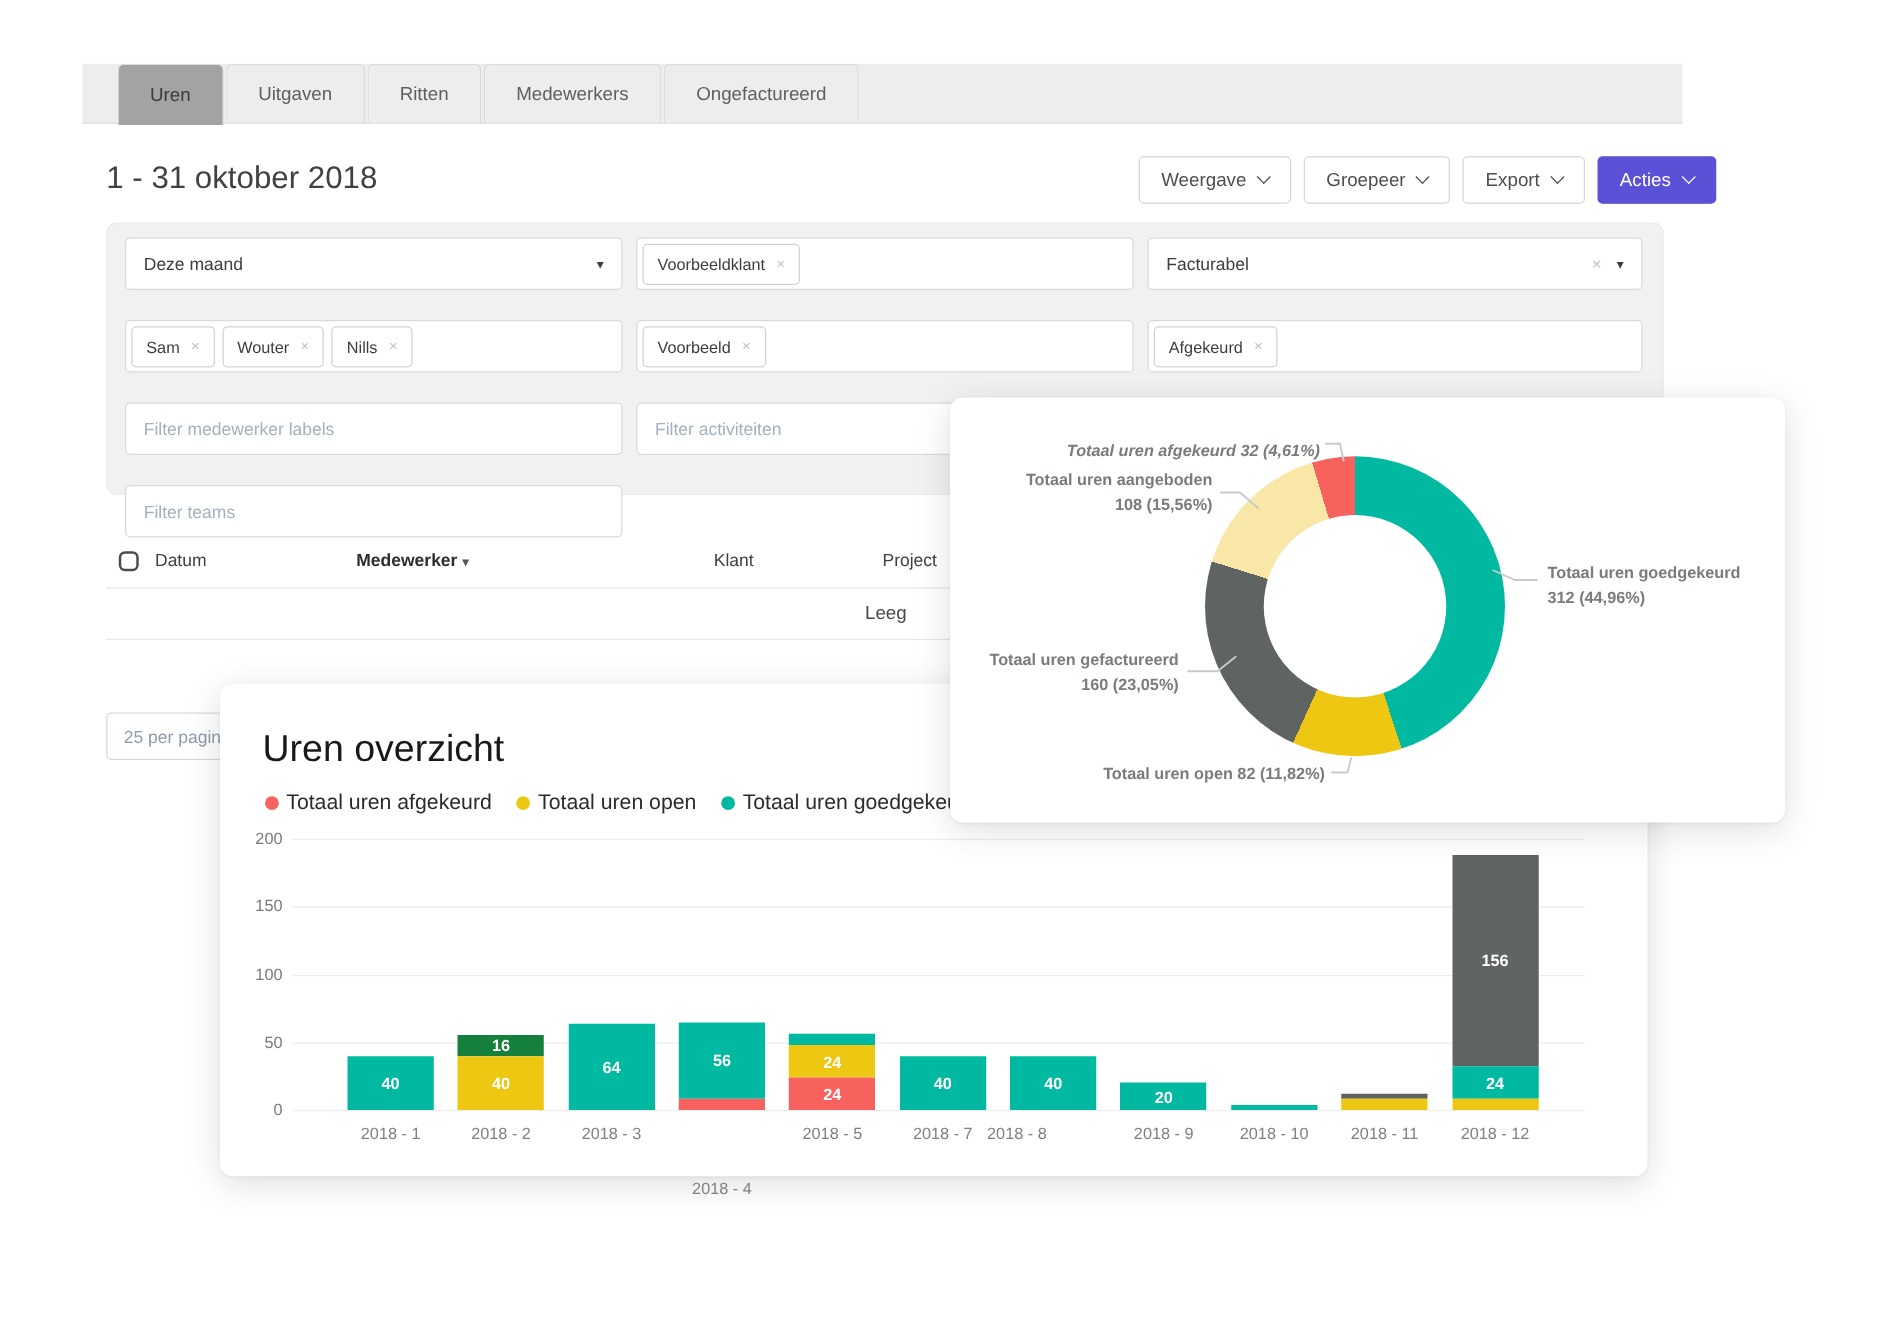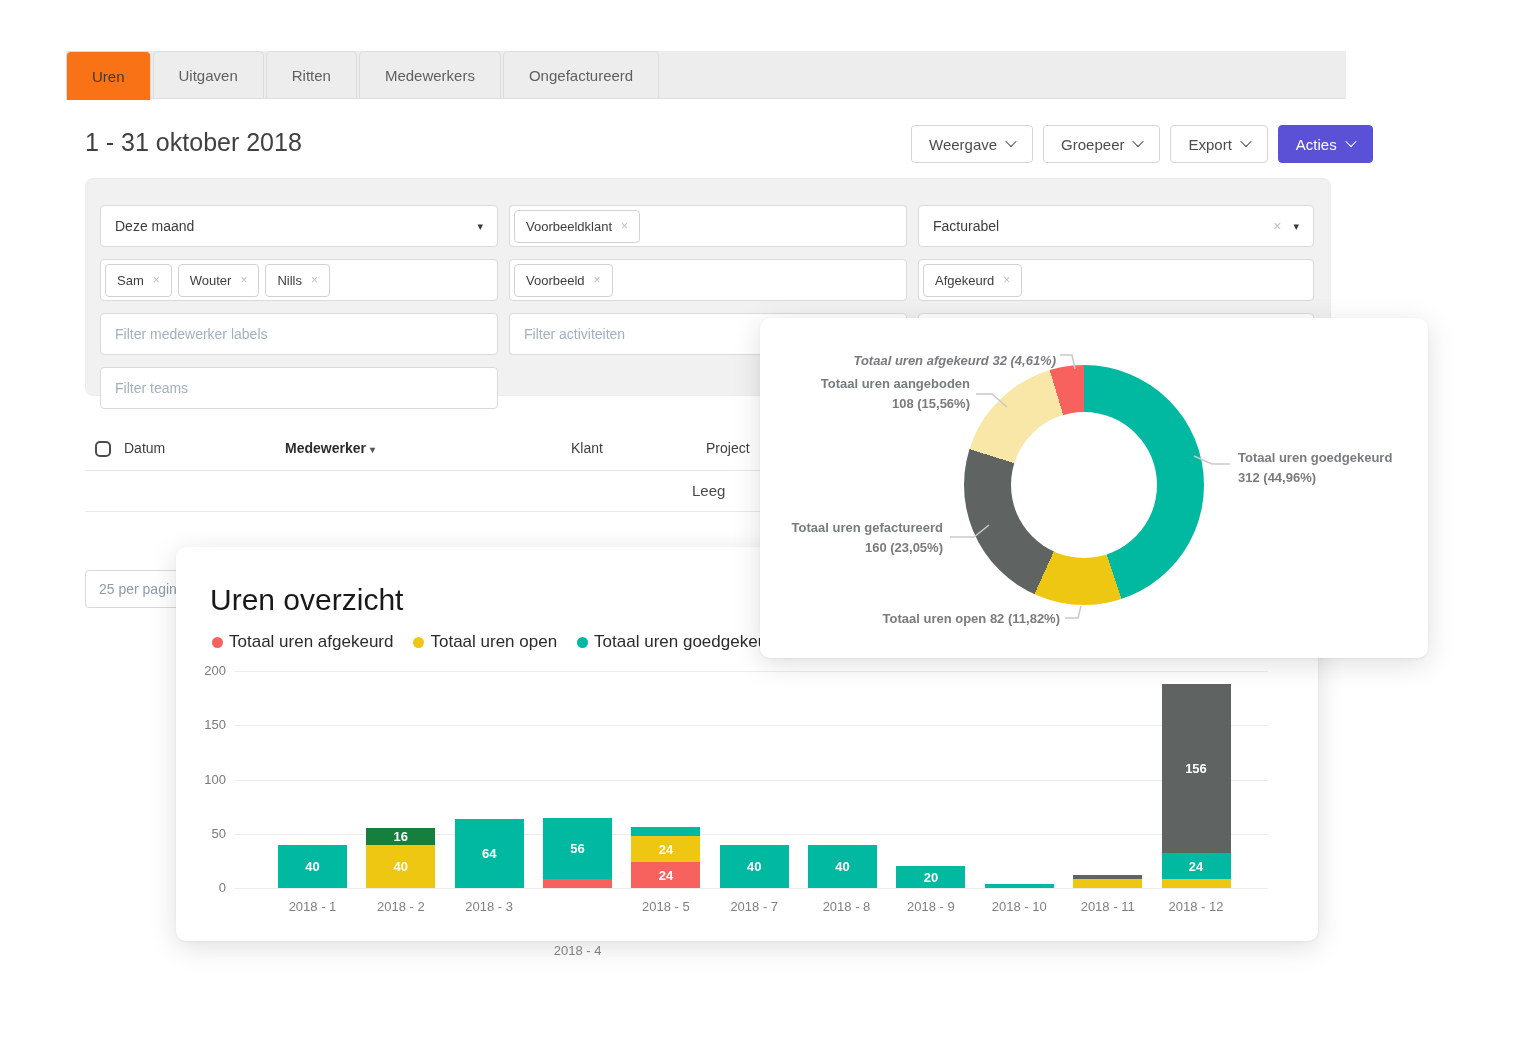--- a/index.html
+++ b/index.html
@@ -6,35 +6,35 @@
   html,body { background:#fff; }
   body { font-family:"Liberation Sans", sans-serif; color:#3d3d3d; }
   #stage { position:relative; width:1516px; height:1063px; background:#fff; overflow:hidden; }
 
   
   .tabbar { position:absolute; left:66px; top:51px; width:1280px; height:48px;
             background:#ededed; border-bottom:1px solid #dedede; display:flex; }
   .tab { padding:0 25px; display:flex; align-items:center; font-size:15px; color:#5f5f5f;
          background:#ededed; border:1px solid #dcdcdc; border-bottom:none; margin-right:2px;
          border-radius:5px 5px 0 0; cursor:pointer; }
-  .tab.active { background:#f97316; color:#3a3a3a; height:49px; position:relative; z-index:1; }
+  .tab.active { background:#a3a3a3; color:#3a3a3a; height:49px; position:relative; z-index:1;margin-left:28px; }
 
   
   .page-title { position:absolute; left:85px; top:128px; font-size:25px; color:#414141; font-weight:400; }
   .btnrow { position:absolute; left:911px; top:125px; display:flex; gap:10px; }
   .btn { height:38px; padding:12px 17px; border:1px solid #d6d6d6; border-radius:4px; background:#fff;
          color:#4d4d4d; font-size:15px; display:flex; align-items:center; gap:10px; cursor:pointer; }
   .btn .chev { width:8px; height:8px; border-right:1.8px solid currentColor; border-bottom:1.8px solid currentColor;
                transform:rotate(45deg) translate(-1px,-1px); margin-top:-3px; }
   .btn.primary { background:#5b51d6; border-color:#5b51d6; color:#fff; }
 
   
   .filters { position:absolute; left:85px; top:178px; width:1246px; height:218px; background:#f1f1f2;
-             border:1px solid #ececec; border-radius:8px; padding:26px 14px;
-             display:grid; grid-template-columns:398px 398px 396px; grid-auto-rows:42px; gap:12px 11px; }
+             border:1px solid #ececec; border-radius:8px; padding:11px 14px;
+             display:grid; grid-template-columns:398px 398px 396px; grid-auto-rows:42px; gap:24px 11px; }
   .ctrl { background:#fff; border:1px solid #dadada; border-radius:4px; display:flex; align-items:center;
           padding:0 14px; font-size:14px; color:#3d3d3d; }
   .ctrl .grow { flex:1; }
   .caret { color:#3a3a3a; font-size:11px; }
   .clear-x { color:#c3c3c3; font-size:14px; margin-right:12px; }
   .tagbox { background:#fff; border:1px solid #dadada; border-radius:4px; display:flex; align-items:center;
             padding:0 4px; gap:6px; }
   .tag { border:1px solid #d2d2d2; border-radius:4px; padding:8px 11px; font-size:13px; color:#3d3d3d;
          background:#fff; display:flex; align-items:center; gap:9px; white-space:nowrap; }
   .tag .x { color:#c0c0c0; font-size:12px; cursor:pointer; }
@@ -260,21 +260,21 @@
           <div class="seg" style="height: 43px; background: rgb(0, 185, 160);">
             <span>40</span>
           </div>
         </div>
         <div class="xlab" style="left: 533.75px;">2018 - 7</div>
         <div class="bar" style="left: 632.1px; bottom: 53px; width: 69px;">
           <div class="seg" style="height: 43px; background: rgb(0, 185, 160);">
             <span>40</span>
           </div>
         </div>
-        <div class="xlab" style="left: 626px;">2018 - 8</div>
+        <div class="xlab" style="left: 593px;">2018 - 8</div>
         <div class="bar" style="left: 720.45px; bottom: 53px; width: 69px;">
           <div class="seg" style="height: 22px; background: rgb(0, 185, 160);">
             <span>20</span>
           </div>
         </div>
         <div class="xlab" style="left: 710.45px;">2018 - 9</div>
         <div class="bar" style="left: 808.8px; bottom: 53px; width: 69px;">
           <div class="seg" style="height: 4px; background: rgb(0, 185, 160);"></div>
         </div>
         <div class="xlab" style="left: 798.8px;">2018 - 10</div>

